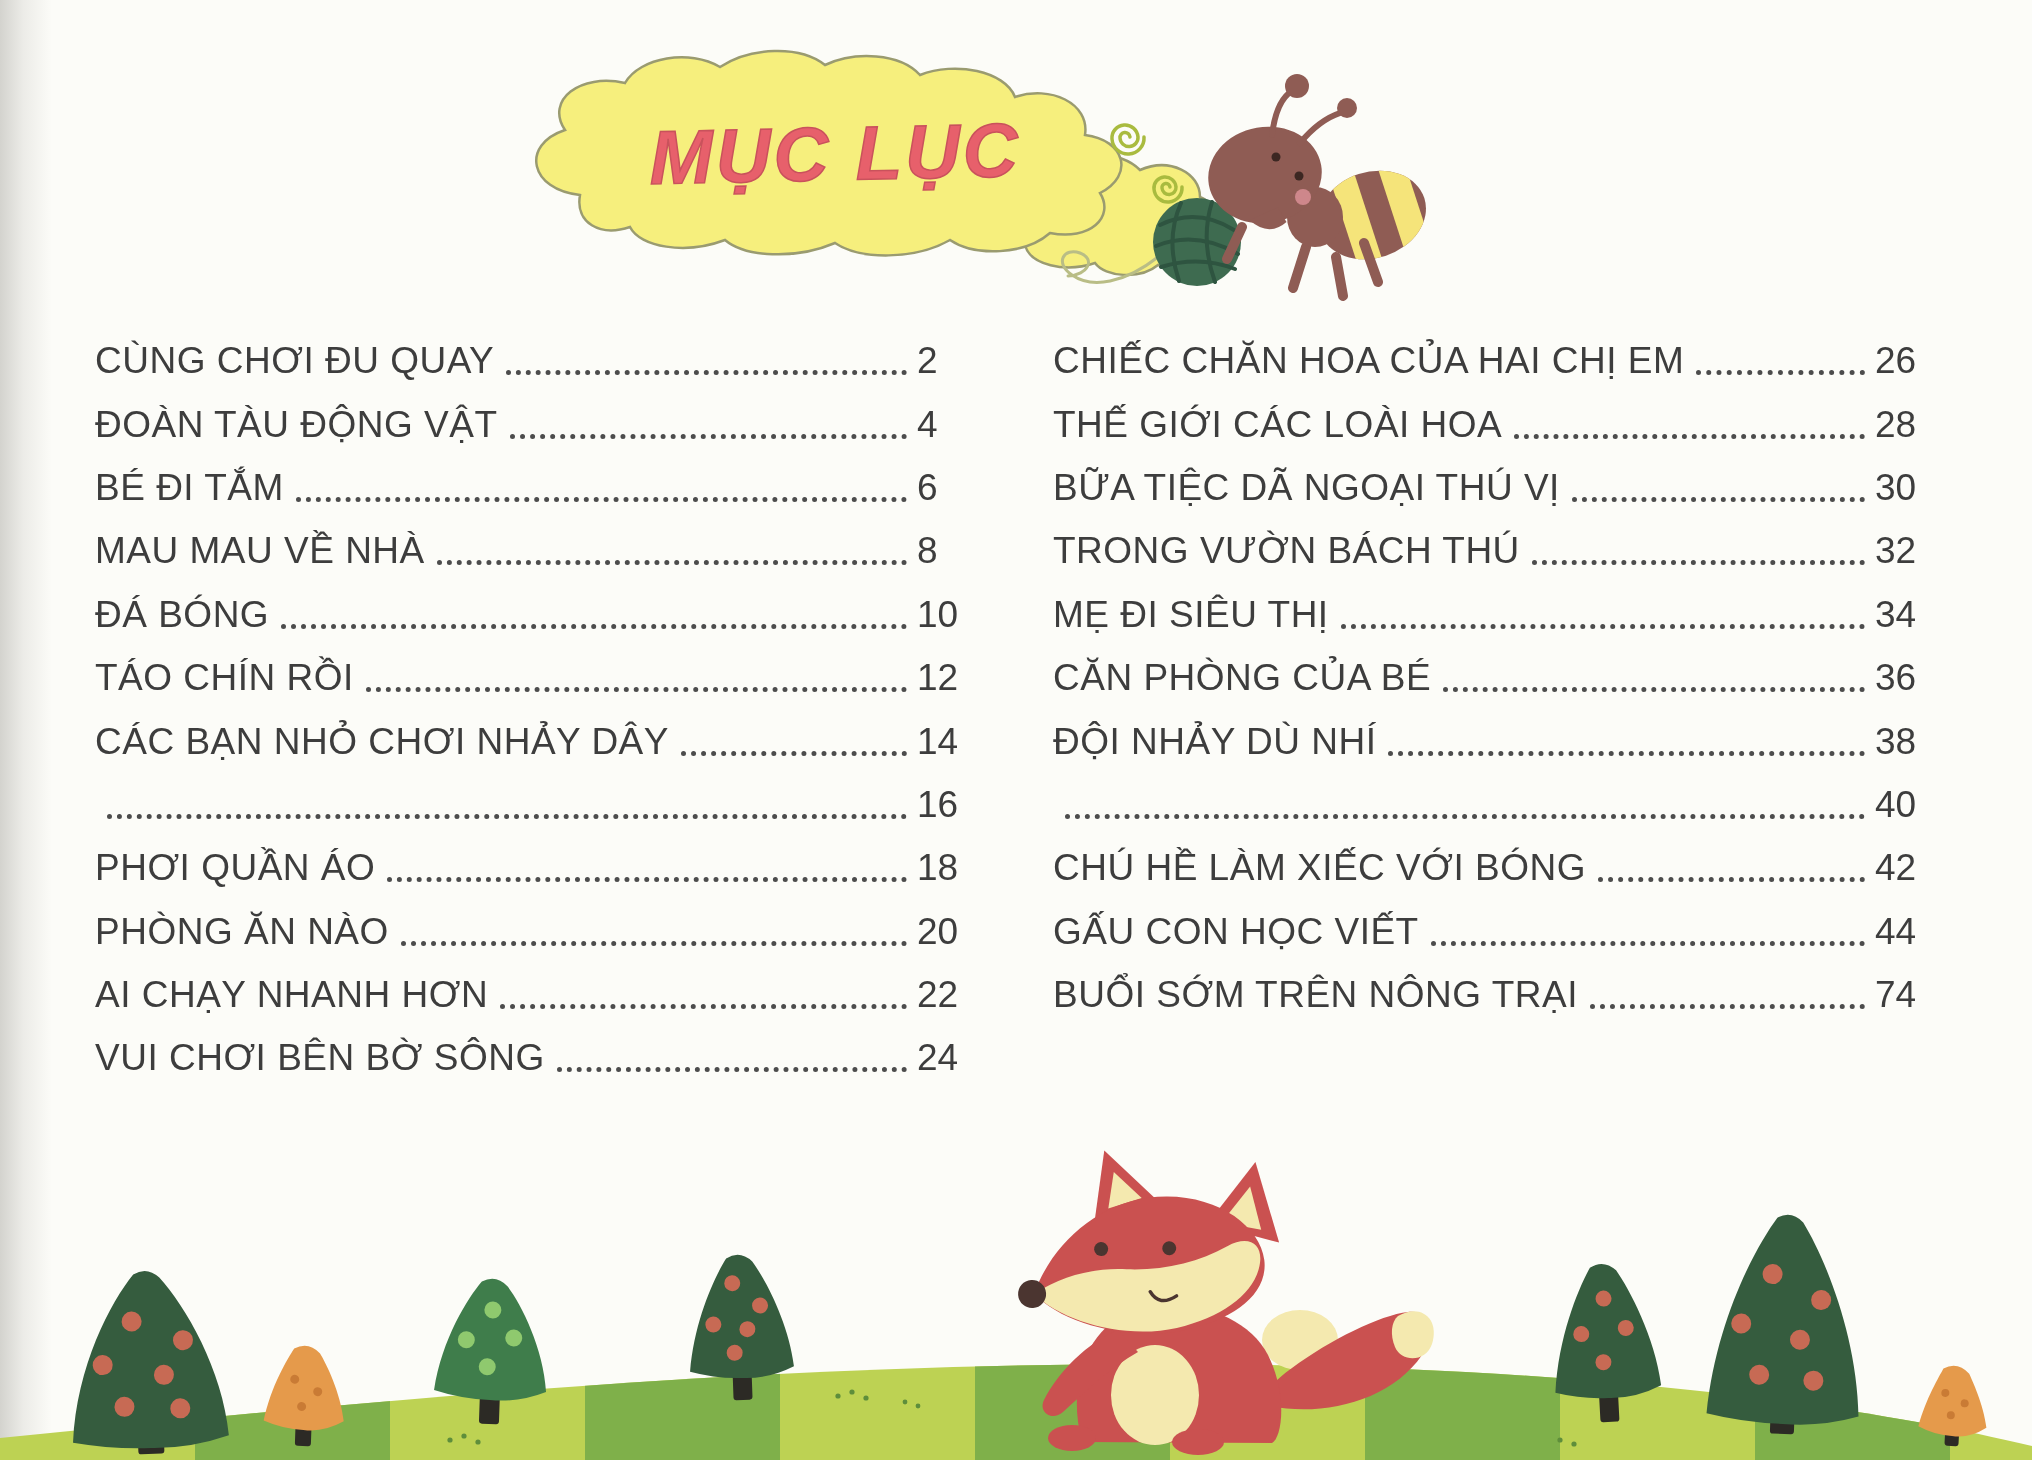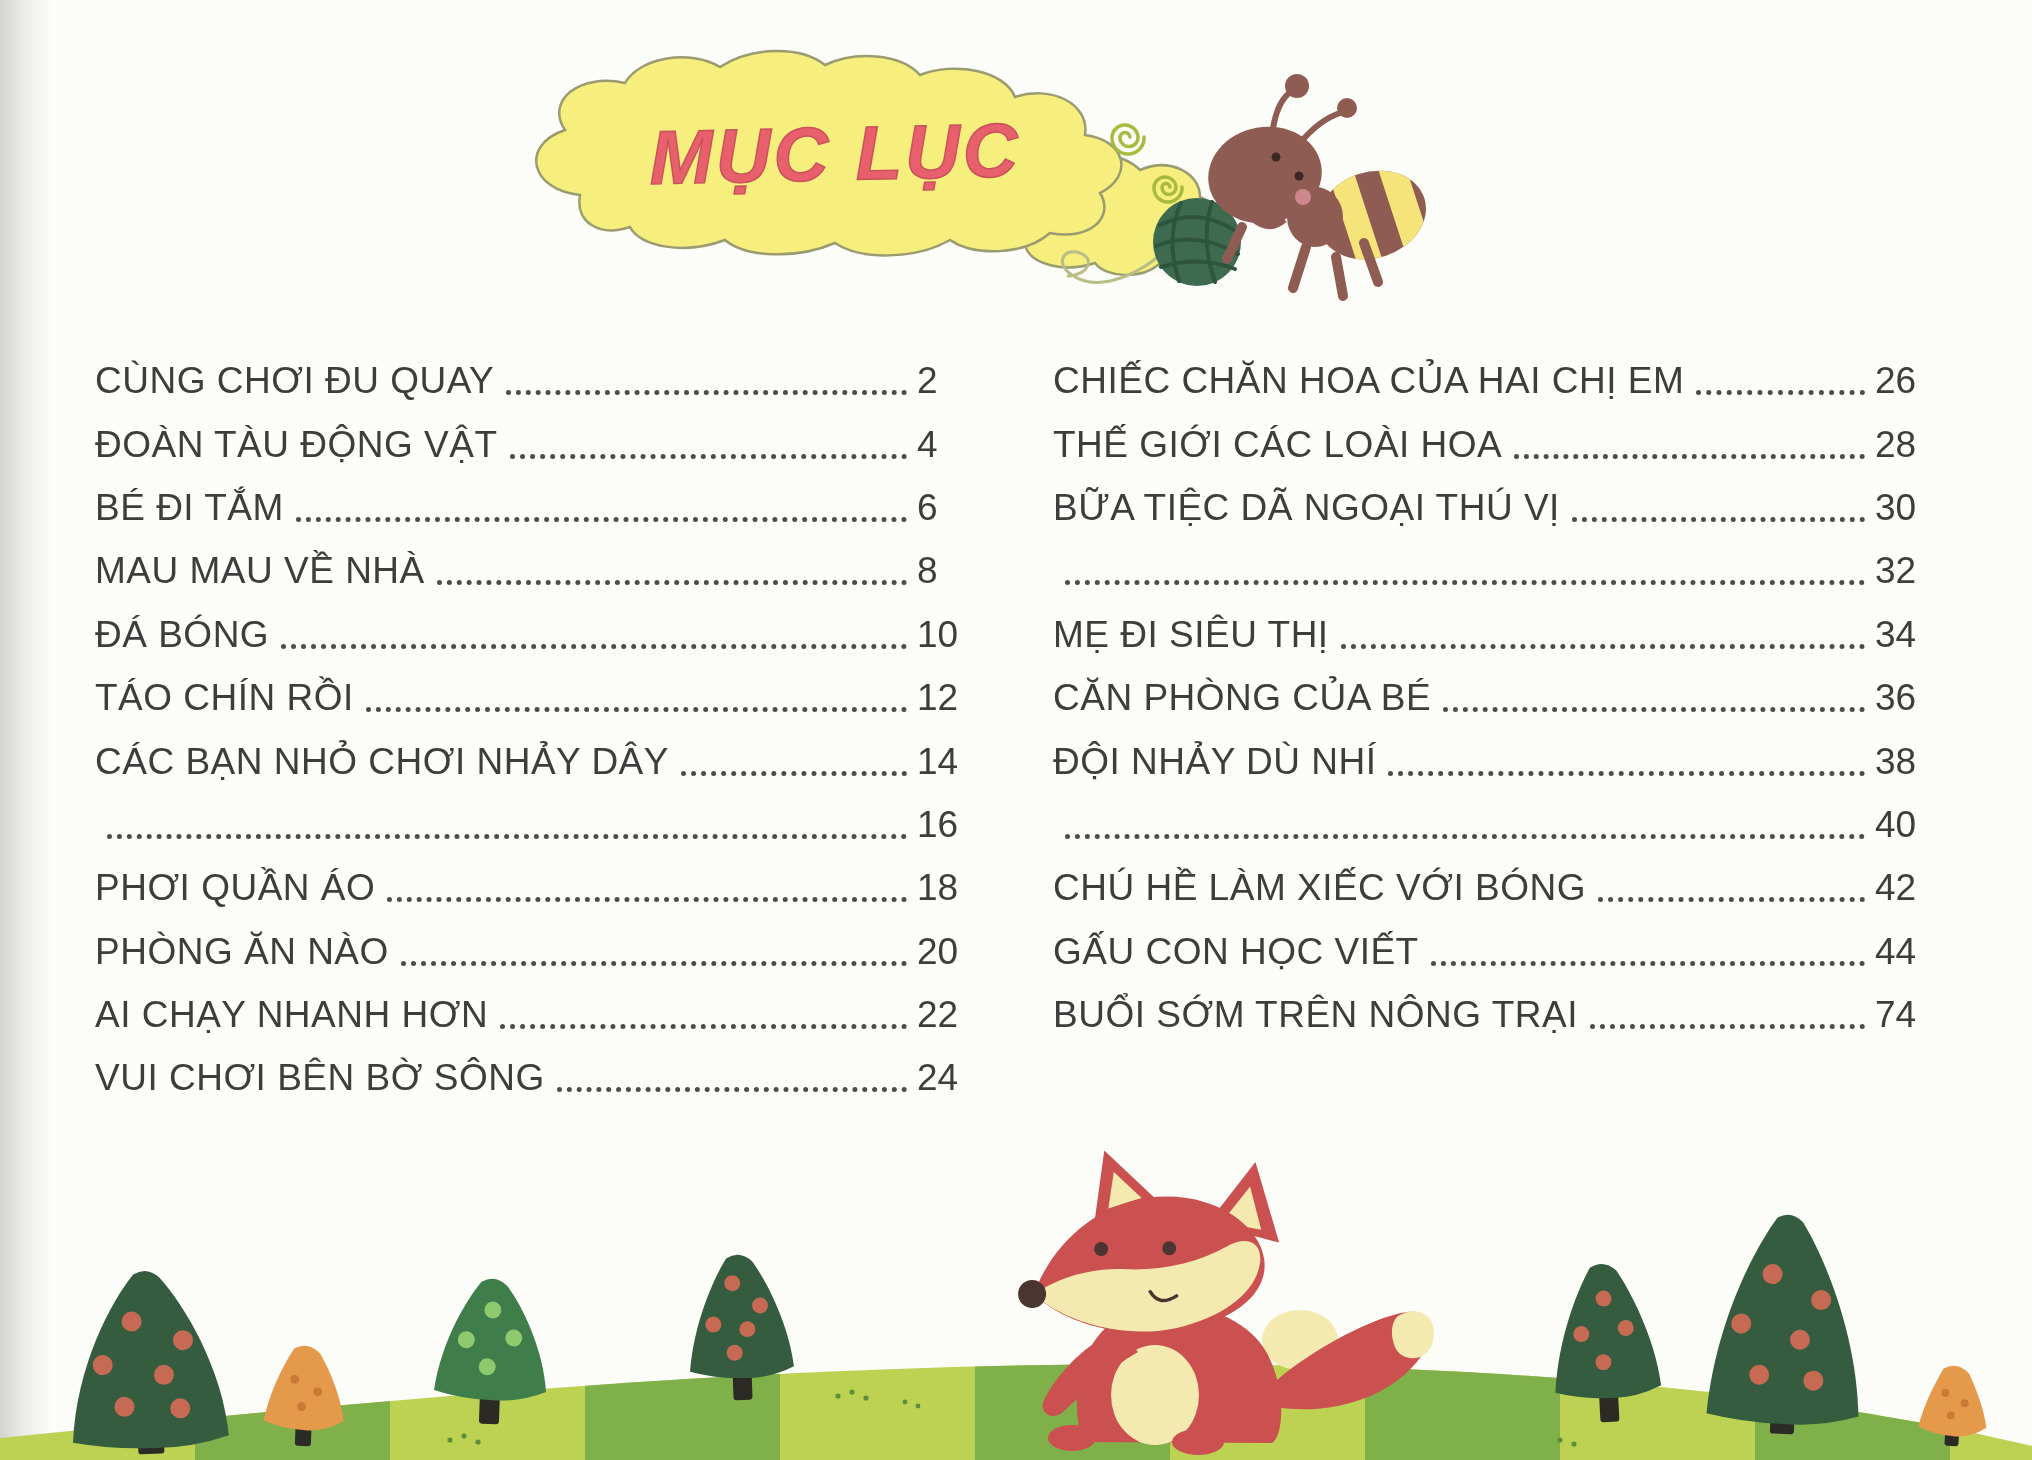--- a/index.html
+++ b/index.html
@@ -15,21 +15,21 @@
   }
   .header-illustration{position:absolute;left:500px;top:45px;width:1010px;height:270px;}
   .page-title{
     position:absolute;left:575px;top:108px;width:520px;height:92px;
     text-align:center;line-height:92px;
     font-size:76px;font-weight:bold;font-style:italic;letter-spacing:3px;
     -webkit-text-stroke:1.5px #c9525c;
     transform:rotate(-1.2deg);
     white-space:nowrap;
   }
-  .toc-col{position:absolute;top:349px;width:888px;}
+  .toc-col{position:absolute;top:329px;width:888px;}
   .toc-col-left{left:95px;}
   .toc-col-right{left:1053px;}
   .toc-row{display:flex;align-items:center;height:63.4px;}
   .toc-title{
     font-size:37px;color:#3d3d3d;letter-spacing:.5px;white-space:nowrap;
     line-height:1;flex:0 0 auto;
   }
   .toc-leader{
     flex:1 1 auto;min-width:36px;height:0;align-self:center;
     border-bottom:5px dotted #4c4c4c;
@@ -195,20 +195,21 @@
         <span class="toc-title">THẾ GIỚI CÁC LOÀI HOA</span>
         <span class="toc-leader"></span>
         <span class="toc-page">28</span>
       </div>
       <div class="toc-row">
         <span class="toc-title">BỮA TIỆC DÃ NGOẠI THÚ VỊ</span>
         <span class="toc-leader"></span>
         <span class="toc-page">30</span>
       </div>
       <div class="toc-row">
+        <span class="toc-title">TRONG VƯỜN BÁCH THÚ</span>
         <span class="toc-leader"></span>
         <span class="toc-page">32</span>
       </div>
       <div class="toc-row">
         <span class="toc-title">MẸ ĐI SIÊU THỊ</span>
         <span class="toc-leader"></span>
         <span class="toc-page">34</span>
       </div>
       <div class="toc-row">
         <span class="toc-title">CĂN PHÒNG CỦA BÉ</span>

